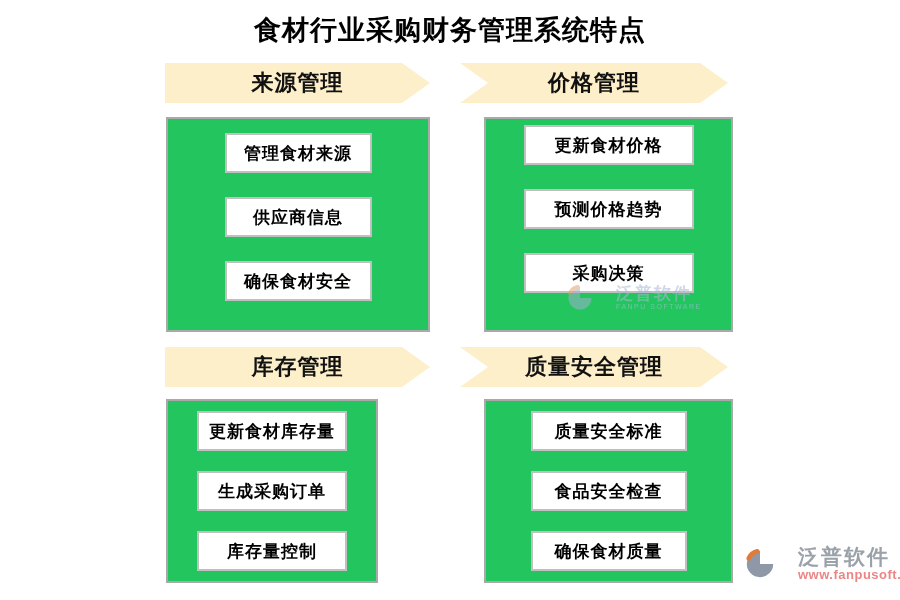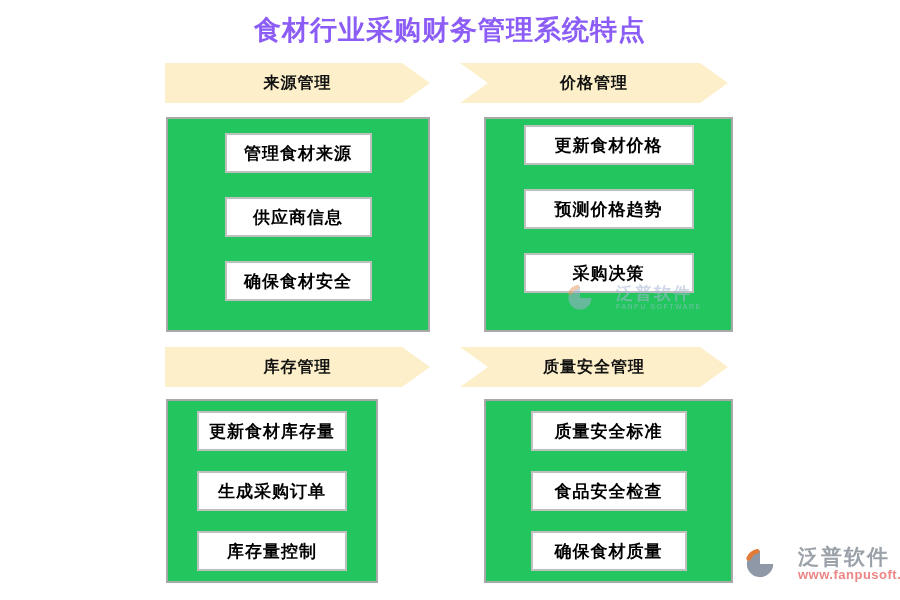--- a/index.html
+++ b/index.html
@@ -1,27 +1,27 @@
 <!DOCTYPE html>
 <html><head>
 <meta charset="utf-8">
 <style>
   html,body{margin:0;padding:0;background:#fff;}
   .stage{position:relative;width:900px;height:600px;background:#fff;overflow:hidden;
          font-family:"Liberation Serif","DejaVu Serif",serif;}
 
   .title{position:absolute;top:12px;left:0;right:0;text-align:center;
-         font-size:27px;font-weight:bold;color:#8b5cf6;letter-spacing:1px;}
+         font-size:27px;font-weight:bold;color:#000000;letter-spacing:1px;}
 
   
   .arrow{position:absolute;height:40px;background:#FCEFC9;
          display:flex;align-items:center;justify-content:center;}
   .arrow.flat{clip-path:polygon(0 0,calc(100% - 28px) 0,100% 50%,calc(100% - 28px) 100%,0 100%);}
   .arrow.notched{clip-path:polygon(0 0,calc(100% - 28px) 0,100% 50%,calc(100% - 28px) 100%,0 100%,28px 50%);}
-  .arrow-label{font-size:16px;font-weight:bold;color:#111;letter-spacing:1px;}
+  .arrow-label{font-size:22px;font-weight:bold;color:#111;letter-spacing:1px;}
 
   
   .panel{position:absolute;background:#22c55e;border:2px solid #A9A9A9;
          box-sizing:border-box;display:flex;flex-direction:column;align-items:center;}
   .item{background:#fff;border:2px solid #C0C0C0;box-sizing:border-box;height:40px;
         display:flex;align-items:center;justify-content:center;}
   .item span{font-size:17px;font-weight:bold;color:#000;letter-spacing:1px;}
 
   
   .s0 .arrow{left:165px;top:63px;width:265px;}

